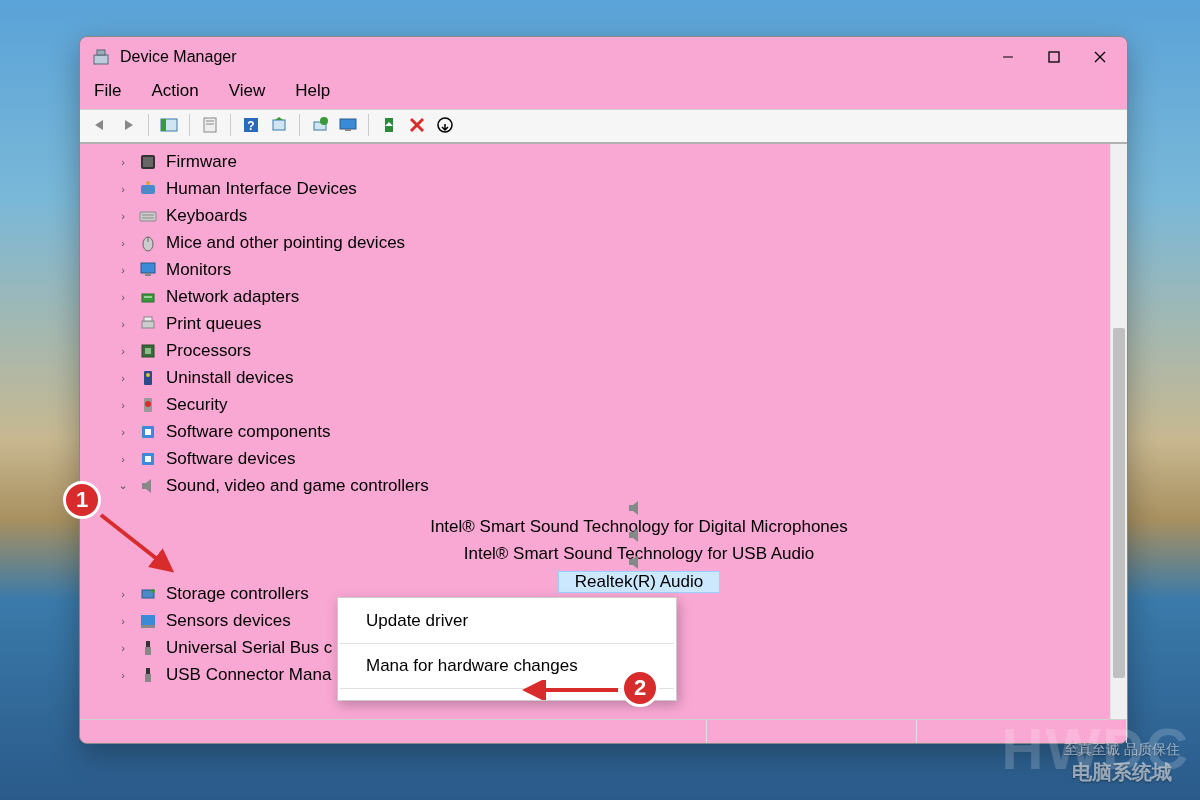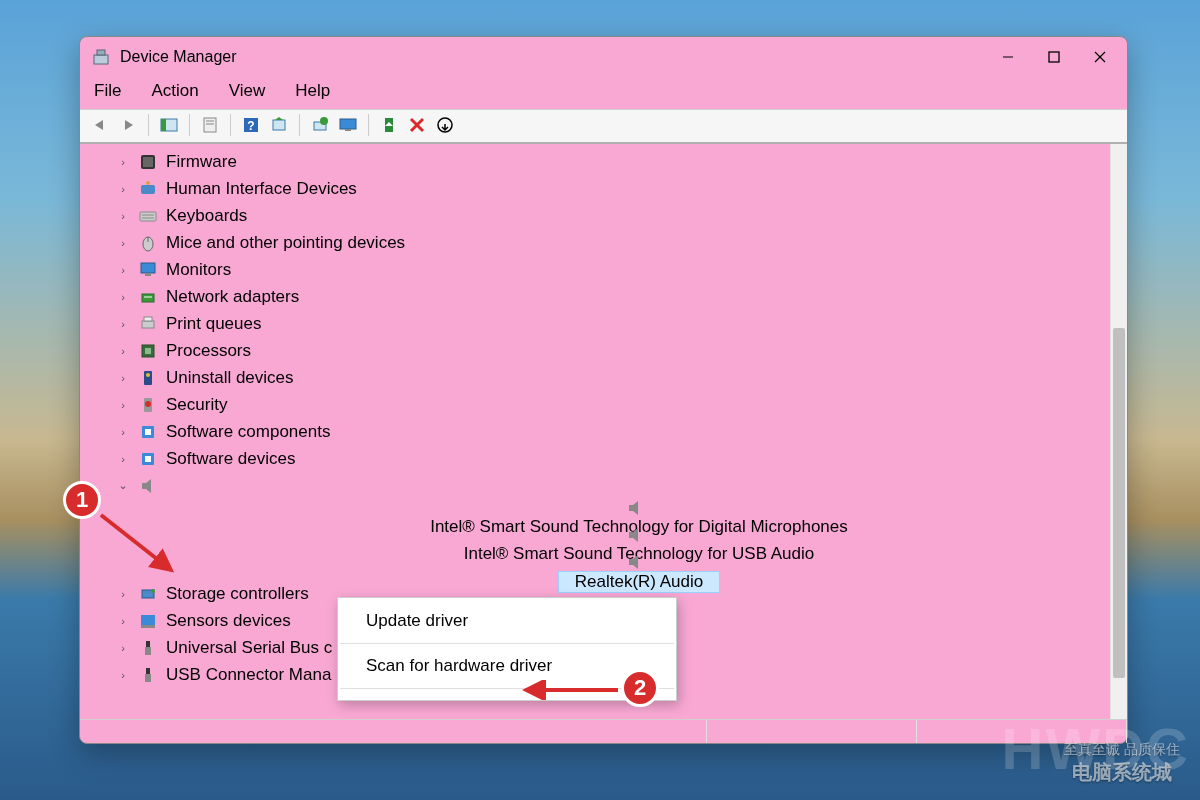--- a/index.html
+++ b/index.html
@@ -390,20 +390,21 @@
           </span>
           <span class="label">Software devices</span>
         </div>
         <div class="node">
           <span class="expander">⌄</span>
           <span class="dicon">
             <svg width="18" height="18" viewBox="0 0 18 18">
               <path d="M3 6 L7 6 L12 2 L12 16 L7 12 L3 12 Z" fill="#888"></path>
             </svg>
           </span>
+          <span class="label">Sound, video and game controllers</span>
         </div>
         <div class="node child">
           <span class="dicon">
             <svg width="18" height="18" viewBox="0 0 18 18">
               <path d="M3 6 L7 6 L12 2 L12 16 L7 12 L3 12 Z" fill="#888"></path>
             </svg>
           </span>
           <span class="label">Intel® Smart Sound Technology for Digital Microphones</span>
         </div>
         <div class="node child">
@@ -471,21 +472,21 @@
   <div class="statusbar">
     <div class="cell"></div>
       <div class="cell"></div>
       <div class="cell"></div>
   </div>
 </div>
 
 <div class="context-menu" id="ctx">
     <div class="item">Update driver</div>
     <div class="divider"></div>
-    <div class="item">Scan for hardware driver</div>
+    <div class="item">Mana for hardware changes</div>
     <div class="divider"></div>
   </div>
 
 <div class="marker" style="left:63px; top:481px;">1</div>
 <svg class="arrow" style="left:96px; top:505px;" width="90" height="75">
   <defs>
       <marker id="ah1" markerWidth="6" markerHeight="6" refX="5" refY="3" orient="auto">
         <path d="M0 0 L6 3 L0 6 Z" fill="#d82c2c"></path>
       </marker>
     </defs>

